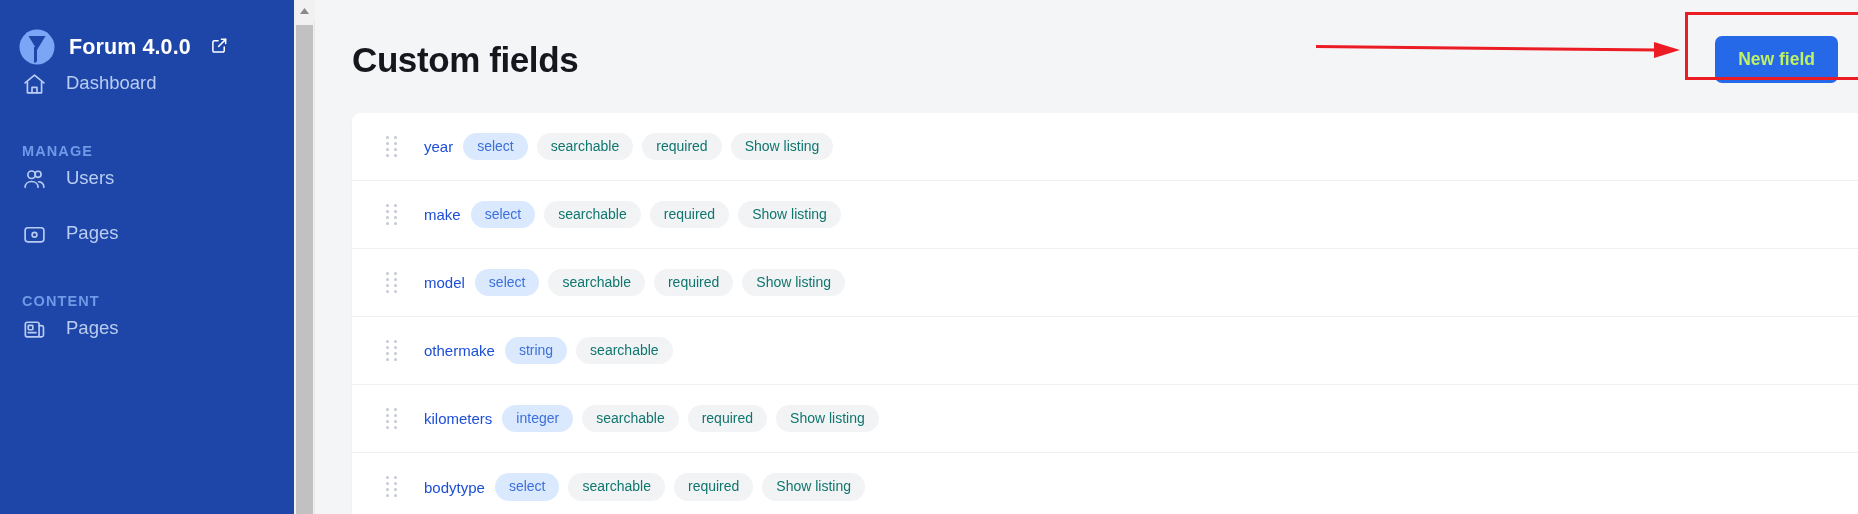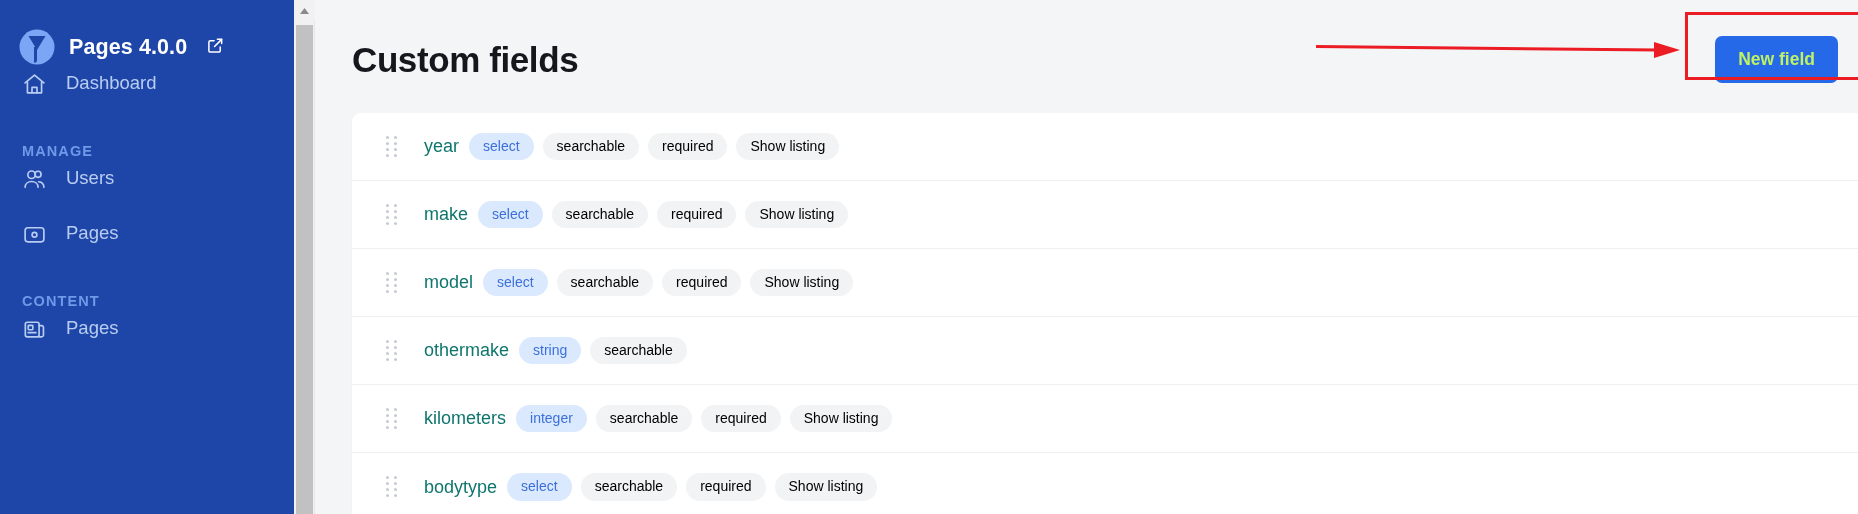--- a/index.html
+++ b/index.html
@@ -116,33 +116,33 @@
     grid-template-columns: 4px 4px;
     grid-template-rows: repeat(4, 4px);
     gap: 2px 4px;
     align-content: center;
   }
   .drag-handle i {
     width: 3px; height: 3px; background: #c5c9d2; border-radius: 50%;
     display: block;
   }
   .field-name {
-    font-size: 18px; color: #0f766e;
+    font-size: 15px; color: #1d4ed8;
     margin-right: 10px; white-space: nowrap;
   }
   .badge {
     font-size: 14px;
     border-radius: 14px;
     padding: 6px 14px;
     margin-right: 9px;
     white-space: nowrap;
     line-height: 1.1;
   }
   .badge.type   { background: #dbe9fe; color: #3b6fdb; }
-  .badge.plain  { background: #f2f3f5; color: #000000; }
+  .badge.plain  { background: #f2f3f5; color: #0f766e; }
   .row-spacer { flex: 1; }
 
   
   .anno-box {
     position: absolute;
     left: 1685px; top: 12px;
     width: 178px; height: 68px;
     border: 3px solid #ec1c24;
     pointer-events: none;
     z-index: 20;
@@ -164,21 +164,21 @@
 
     <div class="brand">
       <span class="brand-logo">
         <svg width="38" height="38" viewBox="0 0 38 38">
           <circle cx="19" cy="19" r="17.5" fill="#7ba6f5"></circle>
           <path d="M10.5 8 L19 22 L27.5 8 Z" fill="#1e46a8"></path>
           <path d="M19 19 L19 32 C19 34 17.5 35 16 34.6 L16 19 Z" fill="#1e46a8"></path>
           <path d="M8.5 6.5 C5 9.5 3 14 3 19 C3 24.5 5.5 29 9.5 32 L13 27 C10 24.8 8.5 22 8.5 19 Z" fill="#1e46a8" opacity="0"></path>
         </svg>
       </span>
-      <span class="brand-text">Pages 4.0.0</span>
+      <span class="brand-text">Forum 4.0.0</span>
       <span class="brand-ext">
         <svg width="17" height="17" viewBox="0 0 18 18" fill="none" stroke="#ffffff" stroke-width="1.6" stroke-linecap="round" stroke-linejoin="round">
           <path d="M14 10.5V14.5a1.5 1.5 0 0 1-1.5 1.5h-9A1.5 1.5 0 0 1 2 14.5v-9A1.5 1.5 0 0 1 3.5 4H7.5"></path>
           <path d="M11 2.5h4.5V7"></path>
             <path d="M8 10 15.5 2.5"></path>
         </svg>
       </span>
     </div>
 
     <div class="nav-item">

